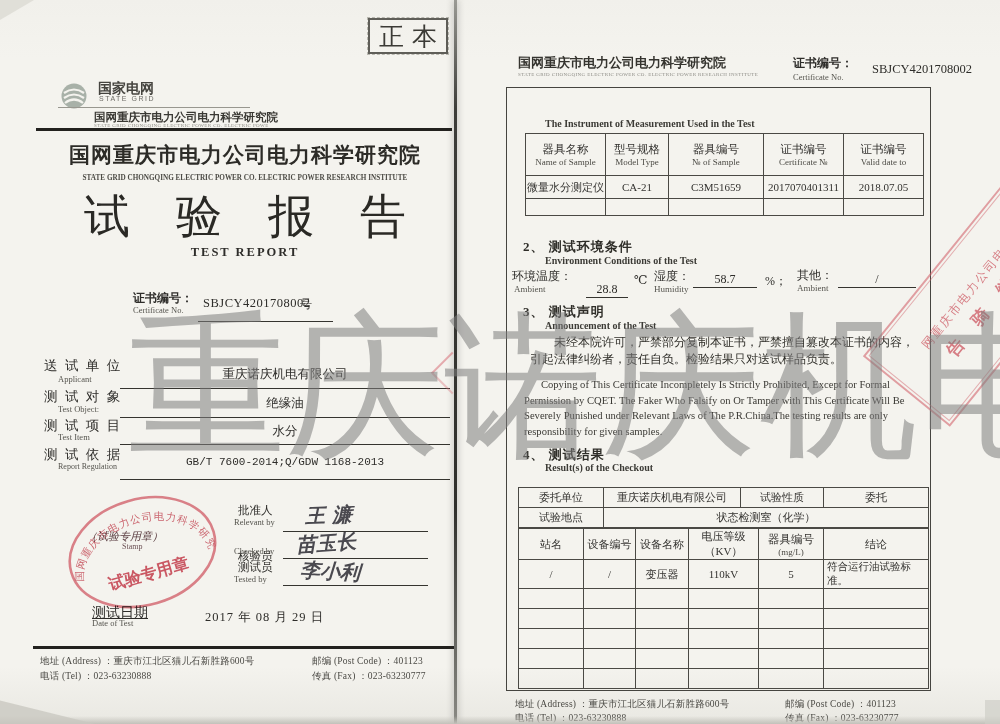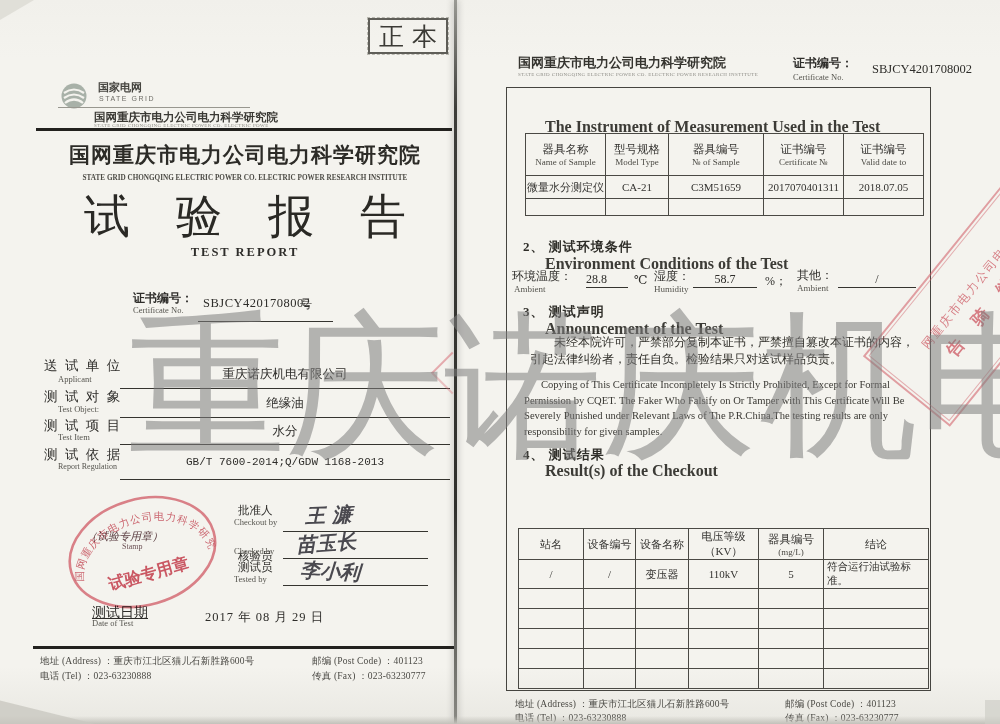--- a/index.html
+++ b/index.html
@@ -21,21 +21,21 @@
     align-items:center;z-index:40;pointer-events:none;color:rgba(125,125,125,.55);
     font-size:158px;font-weight:400;line-height:1;font-family:"Liberation Serif","DejaVu Serif",serif;}
   .tiny-en{font-size:5px;color:#8c8b85;letter-spacing:.4px;}
   .rule{background:#22211e;}
   .uline{border-bottom:1px solid #35342f;height:1px;}
   
   #zhengben{left:368px;top:18px;width:80px;height:36px;border:2px solid #5f5e58;outline:1px dashed #b9b8b0;
     display:flex;align-items:center;justify-content:center;font-size:25px;letter-spacing:8px;color:#3c3b36;padding-left:8px;box-sizing:border-box;}
   
   #logo-emblem{left:60px;top:82px;}
-  #brand-cn{left:98px;top:80px;font-size:11px;font-weight:bold;color:#45443f;font-family:"Liberation Sans",sans-serif;}
+  #brand-cn{left:98px;top:80px;font-size:14px;font-weight:bold;color:#45443f;font-family:"Liberation Sans",sans-serif;}
   #brand-en{left:99px;top:95px;font-size:7px;letter-spacing:1.5px;color:#6d6c66;font-family:"Liberation Sans",sans-serif;}
   #logo-hr{left:58px;top:107px;width:192px;height:1px;background:#98978f;}
   #logo-org{left:94px;top:110px;font-size:11.5px;font-weight:bold;color:#3a3934;}
   #logo-org-en{left:94px;top:123px;width:175px;overflow:hidden;}
   #left-rule-top{left:36px;top:128px;width:416px;height:3px;}
   #left-org-title{left:38px;top:141px;width:414px;text-align:center;font-size:21px;font-weight:600;letter-spacing:1px;color:#2c2b27;}
   #left-org-en{left:38px;top:174px;width:414px;text-align:center;font-size:7.2px;font-weight:bold;color:#4c4b45;}
   #report-title{left:38px;top:186px;width:414px;text-align:center;font-size:46px;font-weight:500;color:#2a2925;}
   #report-title-en{left:38px;top:245px;width:414px;text-align:center;font-size:12.5px;font-weight:bold;letter-spacing:2px;}
   
@@ -67,21 +67,21 @@
   
   .contact{font-size:9.5px;color:#4a4944;letter-spacing:.2px;}
   
   #r-org{left:518px;top:54px;font-size:13px;font-weight:bold;color:#35342f;}
   #r-org-en{left:518px;top:72px;width:300px;overflow:hidden;}
   #r-cert-cn{left:793px;top:55px;font-size:12px;font-weight:bold;}
   #r-cert-en{left:793px;top:72px;font-size:8.5px;color:#55544e;}
   #r-cert-val{left:872px;top:62px;font-size:12.5px;}
   #r-box{left:506px;top:87px;width:425px;height:604px;border:1.6px solid #45443f;box-sizing:border-box;}
   .sec-cn{font-size:13px;font-weight:bold;color:#2e2d28;letter-spacing:1px;}
-  .sec-en{font-size:16px;font-weight:bold;color:#3c3b36;}
+  .sec-en{font-size:10px;font-weight:bold;color:#3c3b36;}
   
   table{border-collapse:collapse;table-layout:fixed;}
   td,th{border:1px solid #4a4944;font-weight:normal;text-align:center;vertical-align:middle;
     font-size:11px;color:#343330;padding:0;overflow:hidden;}
   th .cn{font-size:11.5px;}
   th .en{font-size:9px;color:#4c4b45;}
   #inst-table{left:525px;top:133px;width:398px;}
   #res-top{left:518px;top:487px;width:410px;}
   #res-main{left:518px;top:528px;width:410px;}
   .emptycell{height:19px;}
@@ -159,21 +159,21 @@
   <div class="abs f-en" style="top:432px">Test Item</div>
   <div class="abs f-val" style="top:423px">水分</div>
   <div class="abs uline f-ul" style="top:443px"></div>
 
   <div class="abs f-cn" style="top:446px">测 试 依 据</div>
   <div class="abs f-en" style="top:462px;font-size:8px">Report Regulation</div>
   <div class="abs f-val" style="top:456px;font-size:11px;font-family:'Liberation Mono','DejaVu Sans Mono',monospace">GB/T 7600-2014;Q/GDW 1168-2013</div>
   <div class="abs uline f-ul" style="top:478px"></div>
 
   <div class="abs ap-cn" style="top:503px">批准人</div>
-  <div class="abs ap-en" style="top:517px">Checkout by</div>
+  <div class="abs ap-en" style="top:517px">Relevant by</div>
   <div class="abs sig" style="left:305px;top:502px">王  濂</div>
   <div class="abs uline ap-ul" style="top:530px"></div>
 
   <div class="abs ap-cn" style="top:549px">核验员</div>
   <div class="abs ap-en" style="top:546px">Checked by</div>
   <div class="abs sig" style="left:296px;top:530px;transform:rotate(-4deg)">苗玉长</div>
   <div class="abs uline ap-ul" style="top:557px"></div>
 
   <div class="abs ap-cn" style="top:560px">测试员</div>
   <div class="abs ap-en" style="top:574px">Tested by</div>
@@ -259,38 +259,58 @@
           <td></td>
           <td></td>
         </tr>
   </tbody>
     </table>
 
   <div class="abs sec-cn" style="left:523px;top:238px">2、 测试环境条件</div>
   <div class="abs sec-en" style="left:545px;top:255px">Environment Conditions of the Test</div>
   <div class="abs env-lab-cn" style="left:512px;top:268px">环境温度：</div>
   <div class="abs env-lab-en" style="left:514px;top:284px">Ambient</div>
-  <div class="abs env-val env-ul" style="left:586px;top:272px;width:42px;">28.8</div>
+  <div class="abs env-val env-ul" style="left:586px;top:282px;width:42px;text-align:center">28.8</div>
   <div class="abs env-val" style="left:634px;top:273px">℃</div>
   <div class="abs env-lab-cn" style="left:654px;top:268px">湿度：</div>
   <div class="abs env-lab-en" style="left:654px;top:284px">Humidity</div>
   <div class="abs env-val env-ul" style="left:693px;top:272px;width:64px;text-align:center">58.7</div>
   <div class="abs env-val" style="left:765px;top:273px">%；</div>
   <div class="abs env-lab-cn" style="left:797px;top:267px">其他：</div>
   <div class="abs env-lab-en" style="left:797px;top:283px">Ambient</div>
   <div class="abs env-val env-ul" style="left:838px;top:272px;width:78px;text-align:center">/</div>
 
   <div class="abs sec-cn" style="left:523px;top:303px">3、 测试声明</div>
   <div class="abs sec-en" style="left:545px;top:320px">Announcement of the Test</div>
   <div class="abs" id="ann-en">Copying of This Certificate Incompletely Is Strictly Prohibited, Except for Formal Permission by CQET. The Faker Who Falsify on Or Tamper with This Certificate Will Be Severely Punished under Relevant Laws of The P.R.China.The testing results are only responsibility for given samples.</div>
   <div class="abs" id="ann-cn">未经本院许可，严禁部分复制本证书，严禁擅自篡改本证书的内容，引起法律纠纷者，责任自负。检验结果只对送试样品负责。</div>
 
   <div class="abs sec-cn" style="left:523px;top:446px">4、 测试结果</div>
   <div class="abs sec-en" style="left:545px;top:462px">Result(s) of the Checkout</div>
 
+  <table class="abs" id="res-top">
+    <colgroup>
+        <col style="width:85px">
+        <col style="width:137px">
+        <col style="width:83px">
+        <col style="width:105px">
+      </colgroup>
+    <tbody>
+        <tr style="height:20px">
+      <td>委托单位</td>
+      <td>重庆诺庆机电有限公司</td>
+      <td>试验性质</td>
+      <td>委托</td>
+    </tr>
+    <tr style="height:20px">
+      <td>试验地点</td>
+      <td colspan="3">状态检测室（化学）</td>
+    </tr>
+  </tbody>
+    </table>
 
   <table class="abs" id="res-main">
     <colgroup>
         <col style="width:65px">
         <col style="width:52px">
         <col style="width:53px">
         <col style="width:70px">
         <col style="width:65px">
         <col style="width:105px">
       </colgroup>

